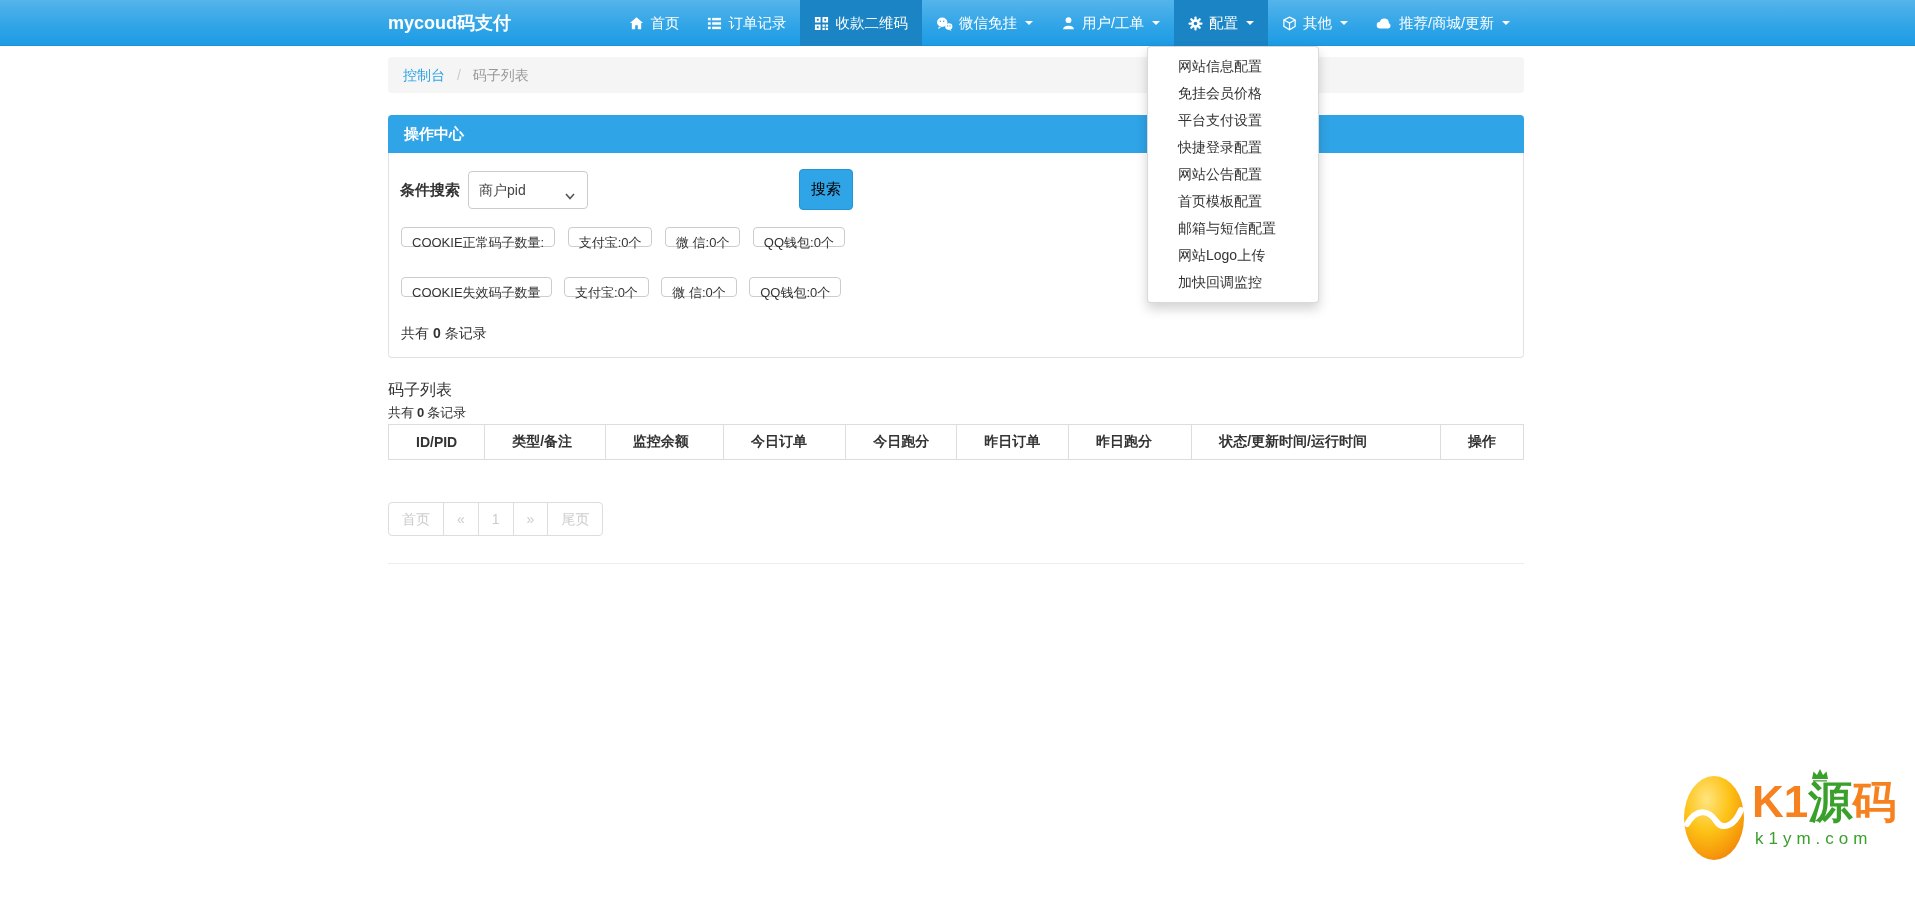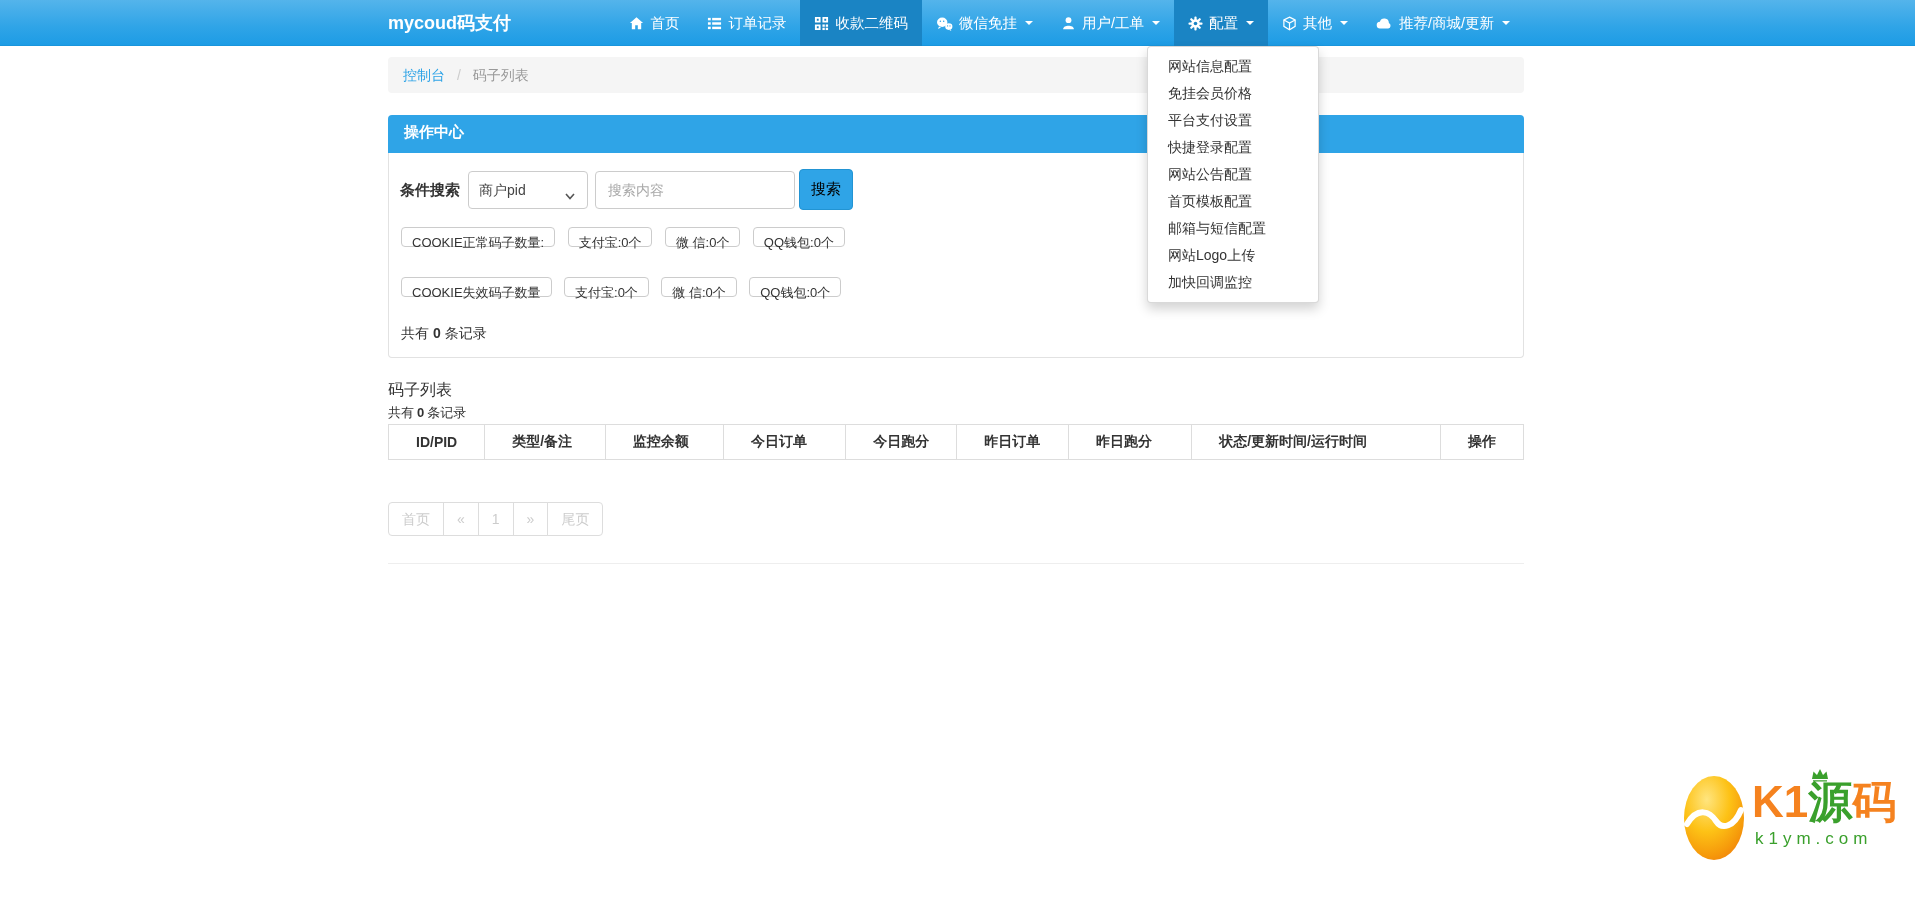--- a/index.html
+++ b/index.html
@@ -16,37 +16,37 @@
   .nav { position:absolute; right:391px; top:0; height:46px; display:flex; }
   .nav-item { display:flex; align-items:center; gap:6px; padding:0 14px; height:46px;
               color:#fff; font-size:14.5px; text-decoration:none; cursor:pointer; white-space:nowrap; }
   .nav-item.active { background:#1a84c4; }
   .nav-item svg { display:block; }
   .caret { width:0; height:0; border-left:4px solid transparent; border-right:4px solid transparent;
            border-top:4px solid #fff; margin-left:2px; }
 
   
   .dropdown { position:absolute; left:1147px; top:46px; width:172px; background:#fff;
-              border:1px solid rgba(0,0,0,.15); border-radius:4px; padding:6px 0;
+              border:1px solid rgba(0,0,0,.15); border-radius:4px; padding:6px 10px;
               box-shadow:0 6px 12px rgba(0,0,0,.175); z-index:30; }
   .dd-item { display:block; padding:0 20px; line-height:27px; height:27px; font-size:14px;
              color:#333; text-decoration:none; cursor:pointer; white-space:nowrap; }
 
   
   .breadcrumb { position:absolute; left:388px; top:57px; width:1136px; height:36px;
                 background:#f5f5f5; border-radius:4px; line-height:36px; padding-left:15px;
                 font-size:14px; }
   .breadcrumb a { color:#2fa4e7; text-decoration:none; cursor:pointer; }
   .breadcrumb .sep { color:#ccc; margin:0 8px; }
   .breadcrumb .cur { color:#999; }
 
   
   .panel { position:absolute; left:388px; top:115px; width:1136px; }
   .panel-heading { height:38px; background:#2fa4e7; border-radius:4px 4px 0 0;
-                   color:#fff; font-size:15px; font-weight:bold; line-height:38px; padding-left:16px;font-family:Liberation Mono, monospace; }
+                   color:#fff; font-size:15px; font-weight:bold; line-height:38px; padding-left:16px; }
   .panel-body { position:relative; height:205px; background:#fff;
                 border:1px solid #e2e2e2; border-top:none; border-radius:0 0 4px 4px; }
   .form-label { position:absolute; left:11px; top:18px; height:38px; line-height:38px;
                 font-size:15px; font-weight:bold; }
   .select-wrap { position:absolute; left:79px; top:18px; width:115px; height:38px; }
   .select-wrap select { width:120px; height:38px; border:1px solid #ccc; border-radius:4px;
                         background:#fff; font-size:14px; color:#444; padding:0 22px 0 10px;
                         appearance:none; -webkit-appearance:none; -moz-appearance:none;
                         font-family:inherit; cursor:pointer; }
   .select-wrap .chev { position:absolute; right:8px; top:15px; pointer-events:none; }
@@ -220,21 +220,20 @@
         <select>
           <option>商户pid</option>
         </select>
         <span class="chev">
           <svg width="10" height="7" viewBox="0 0 10 7">
               <path d="M1 1 L5 5.5 L9 1" fill="none" stroke="#555" stroke-width="1.6"></path>
             </svg>
         </span>
       </span>
 
-      <input class="search-input" type="text" placeholder="搜索内容" style="">
 
       <button class="btn-search">搜索</button>
 
       <div class="stat-row r1">
         <button class="stat-btn">COOKIE正常码子数量:</button>
         <button class="stat-btn">支付宝:0个</button>
         <button class="stat-btn">微 信:0个</button>
         <button class="stat-btn">QQ钱包:0个</button>
       </div>
 

